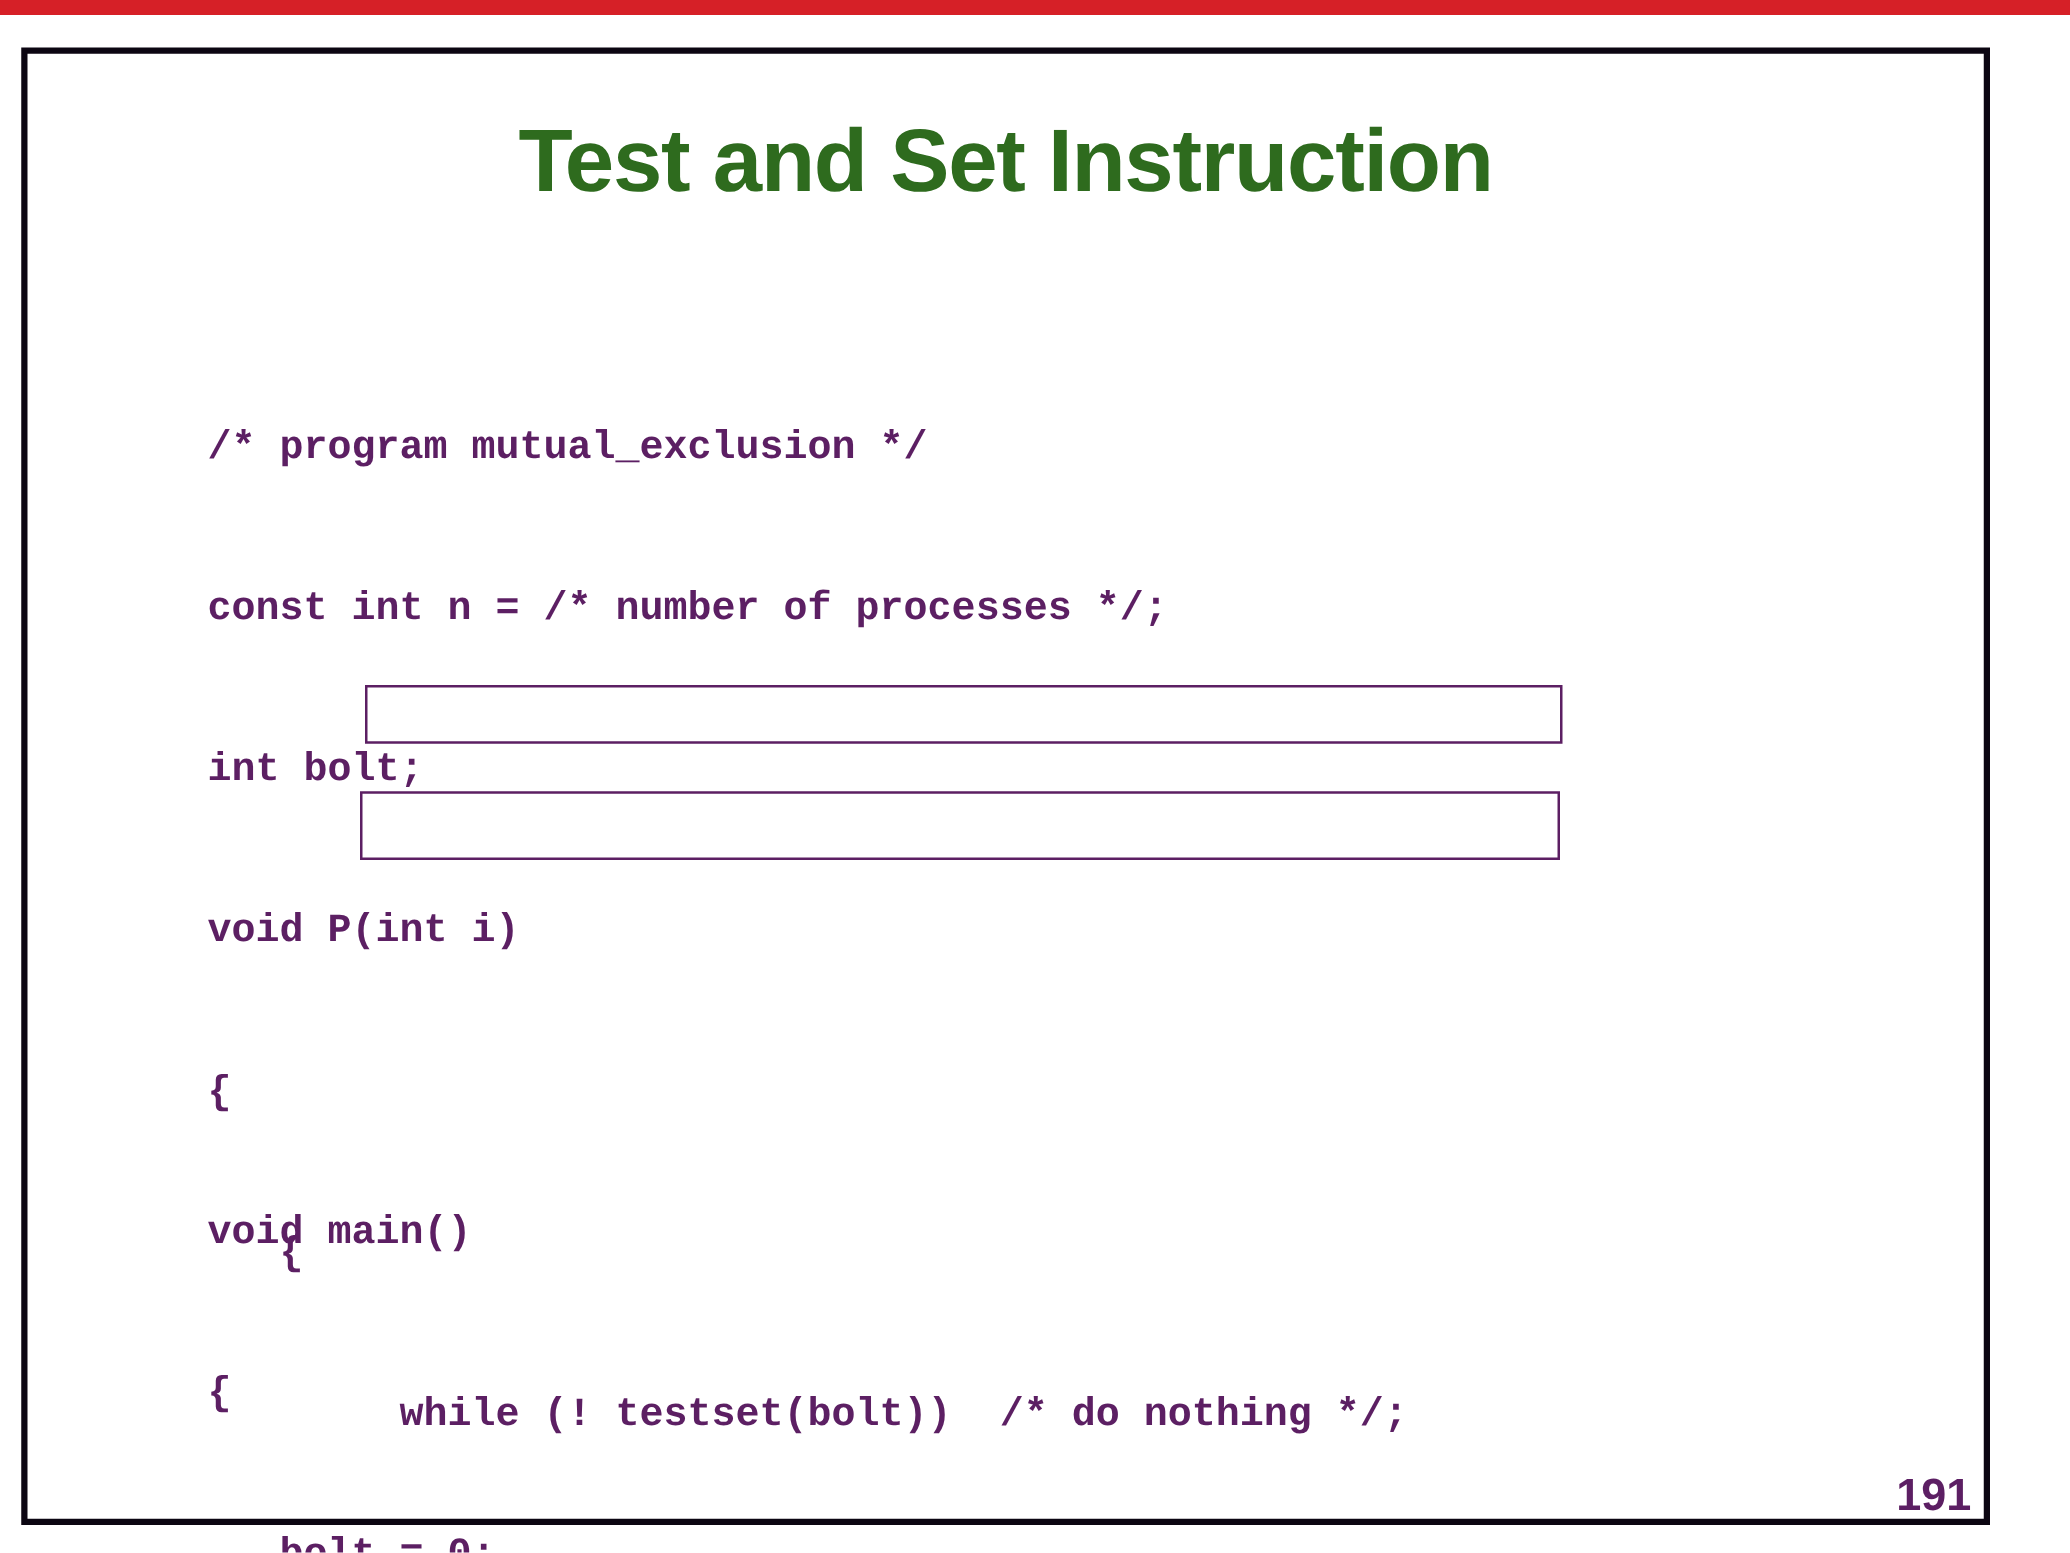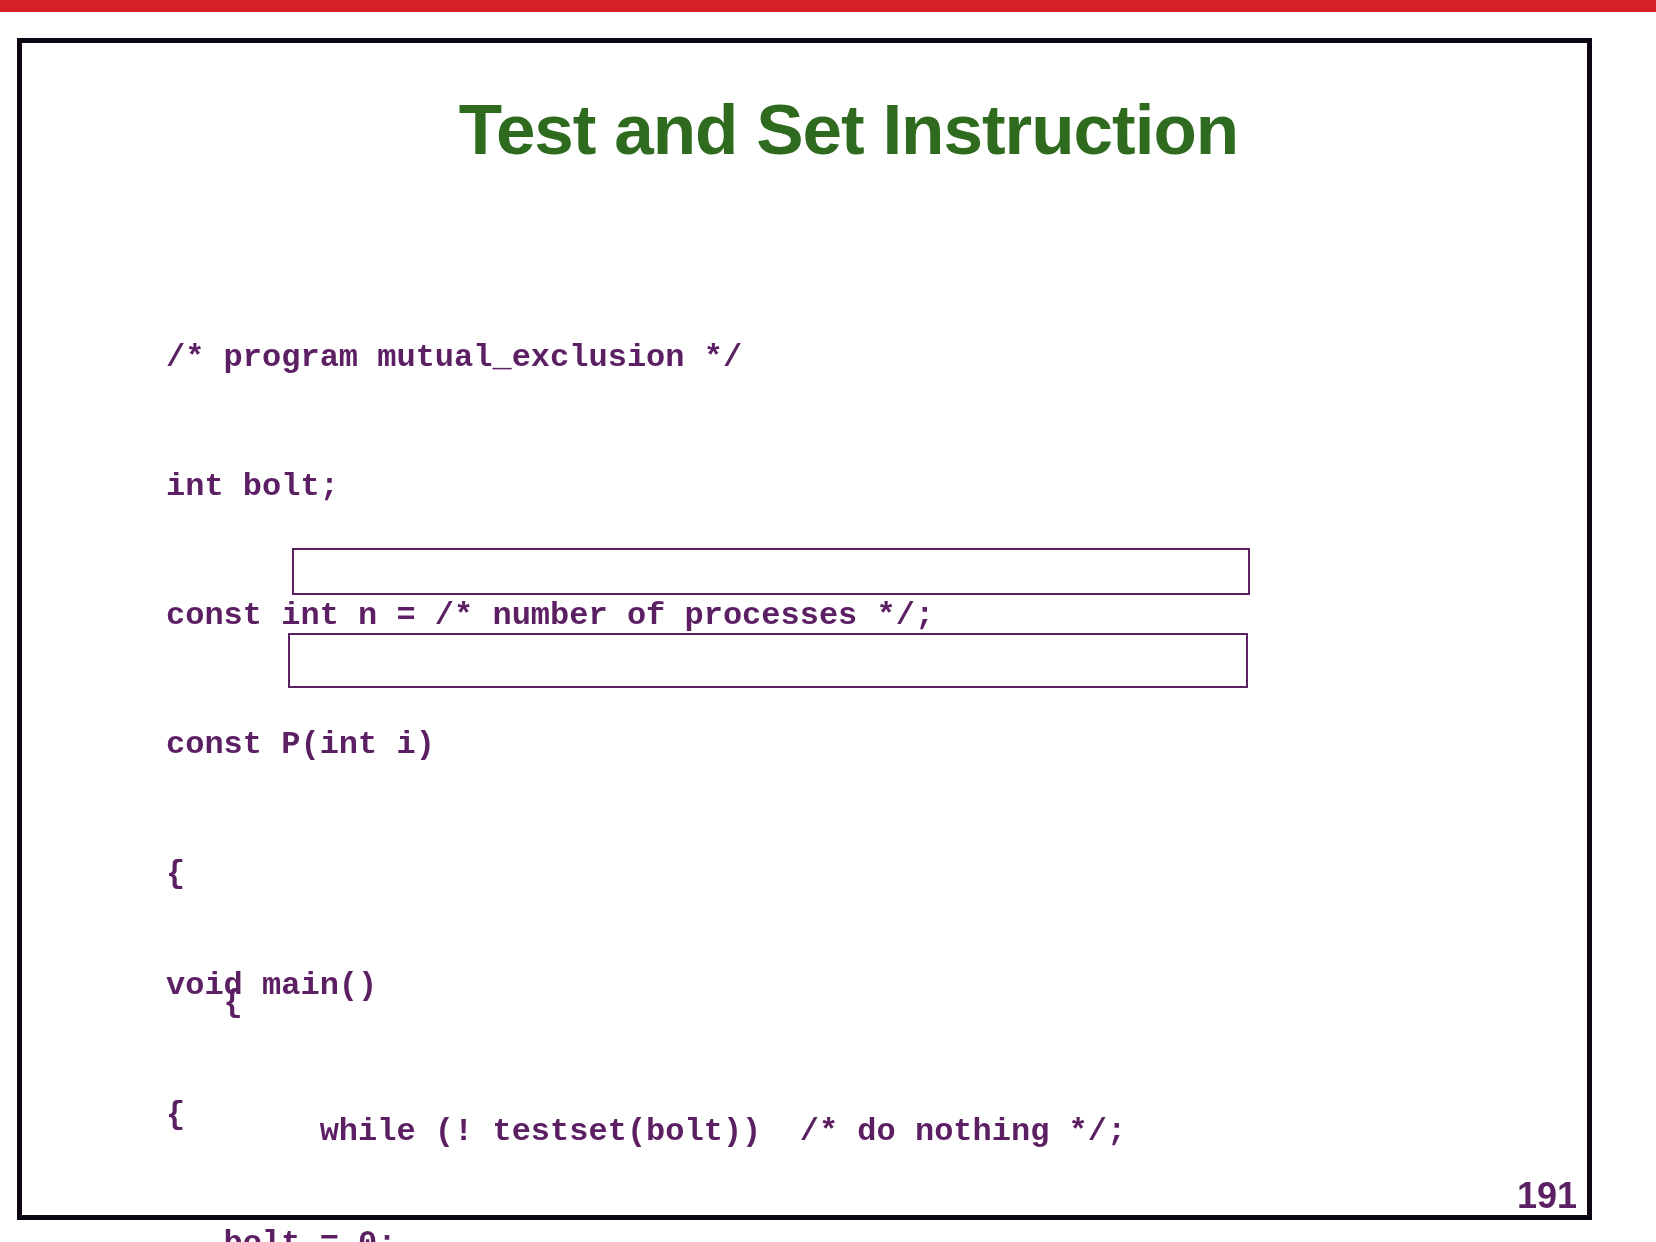--- a/index.html
+++ b/index.html
@@ -28,21 +28,20 @@
   }
   .slide-title{
     position:absolute;left:17px;top:94px;width:1575px;
     text-align:center;
     font-family:"Liberation Sans", sans-serif;
     font-weight:bold;
     font-size:71px;
     letter-spacing:-1px;
     line-height:1;
     color:var(--title-green);
-    margin-left:44px;
   }
   .code-block{
     position:absolute;left:166px;
     font-family:"Liberation Mono","DejaVu Sans Mono",monospace;
     font-weight:bold;
     font-size:32px;
     line-height:43px;
     white-space:pre;
     color:var(--code-purple);
   }
@@ -71,23 +70,23 @@
 <body>
 
 <div class="top-strip"></div>
 
 <div class="slide-border"></div>
 
 <div class="slide-title">Test and Set Instruction</div>
 
 <div class="code-block" id="code-block-1">
   <div class="code-line">/* program mutual_exclusion */</div>
+  <div class="code-line">const int n = /* number of processes */;</div>
   <div class="code-line">int bolt;</div>
-  <div class="code-line">const int n = /* number of processes */;</div>
-  <div class="code-line">const P(int i)</div>
+  <div class="code-line">void P(int i)</div>
   <div class="code-line">{</div>
   <div class="code-line">   {</div>
   <div class="code-line">        while (! testset(bolt))  /* do nothing */;</div>
   
   
   
   
   
 </div>
 

